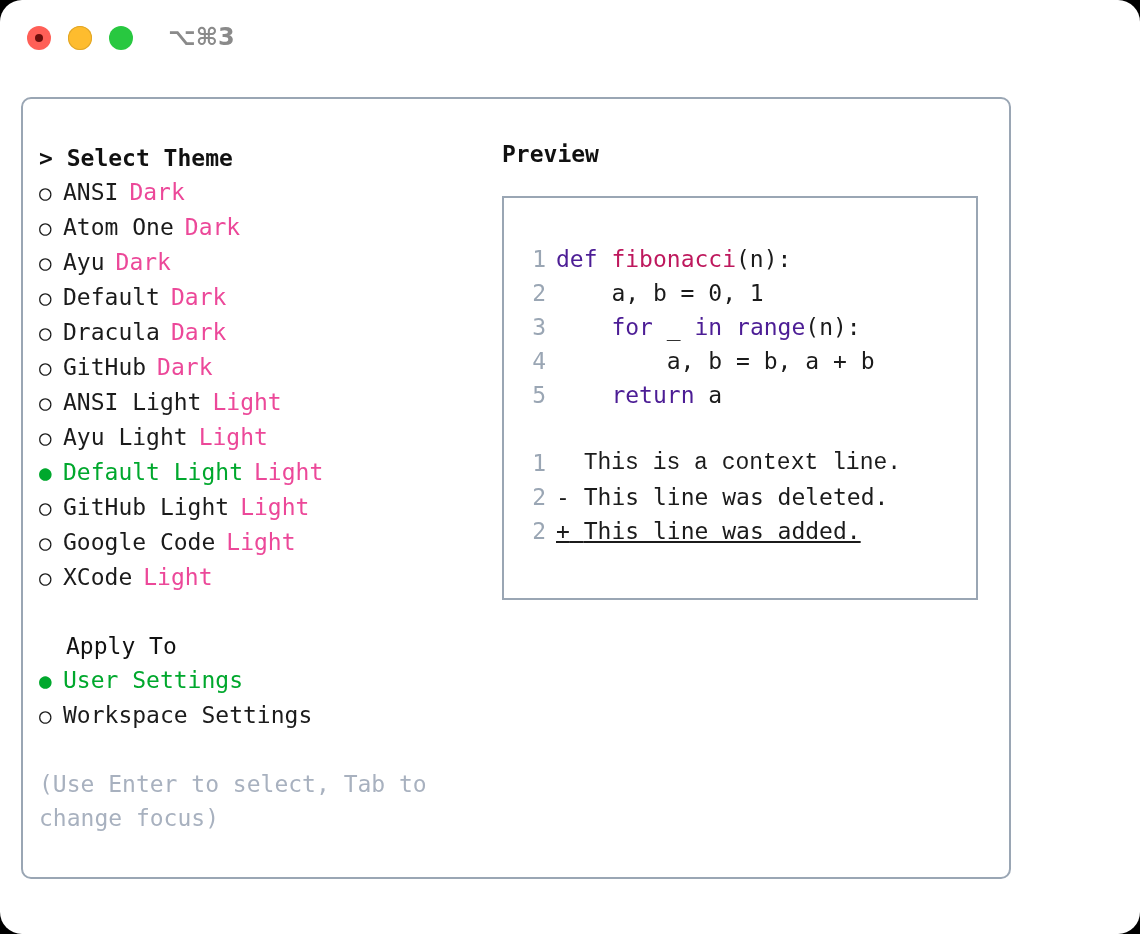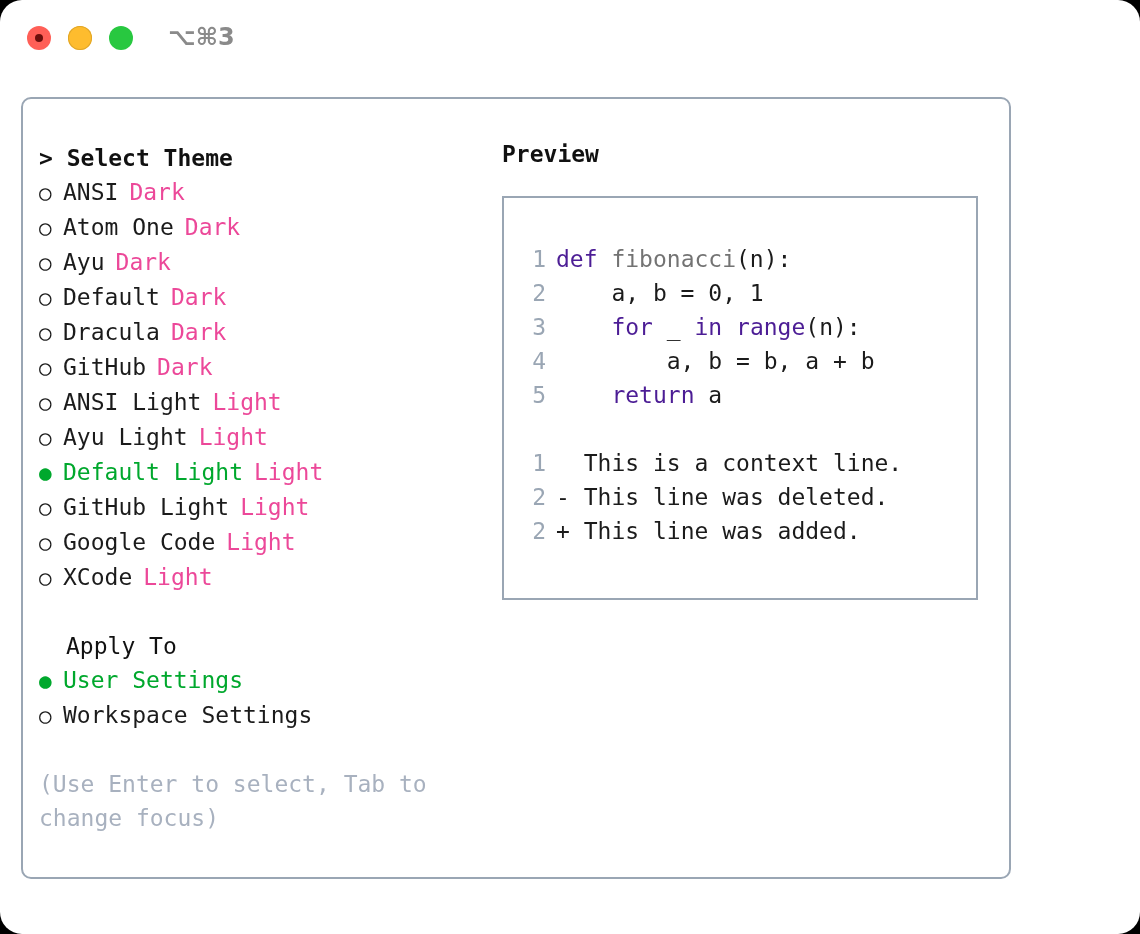--- a/index.html
+++ b/index.html
@@ -175,25 +175,25 @@
     display: inline-block;
     width: 24px;
     flex: 0 0 24px;
     text-align: right;
     color: #9aa6b4;
     margin-right: 10px;
   }
   .code-line .src { color: #1b1b1b; }
 
   .tok-kw   { color: #4c1d95; text-align: right; }
-  .tok-fn   { color: #737373; }
+  .tok-fn   { color: #be185d; }
   .tok-plain{ color: #1b1b1b; }
-  .tok-ctx  { color: #808080; }
+  .tok-ctx  { color: #808080; font-family: Liberation Mono, monospace; }
   .tok-del  { color: #cc0000; }
-  .tok-add  { color: #00c000; }
+  .tok-add  { color: #00c000; text-decoration: underline; }
 
   .code-gap { height: 34px; }
 </style>
 </head>
 <body>
 
 <div class="window">
 
   <div class="titlebar">
     <div class="traffic">

